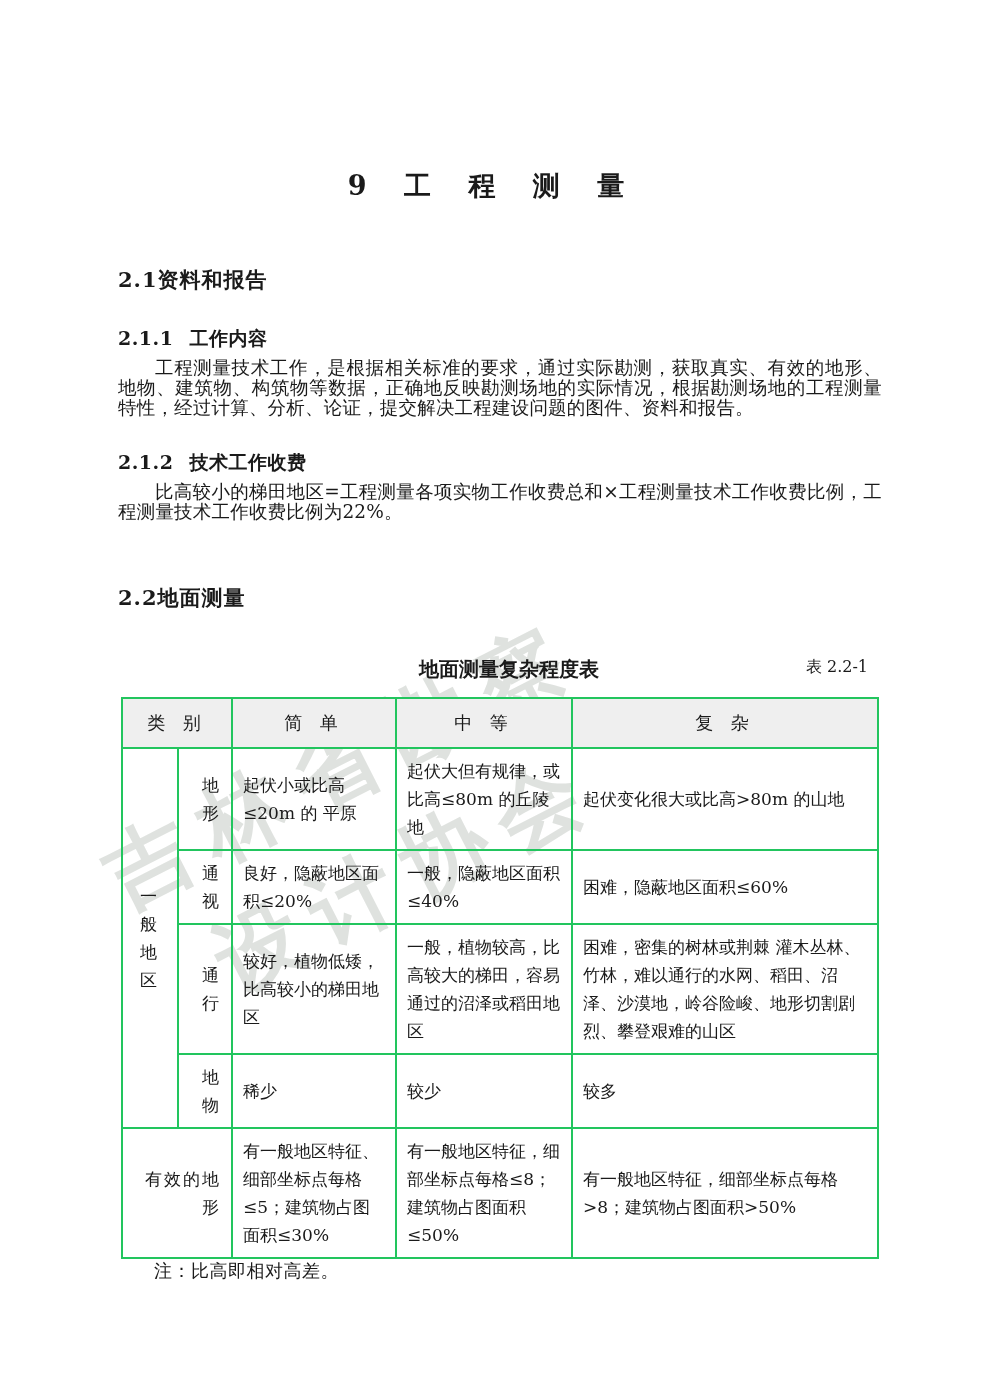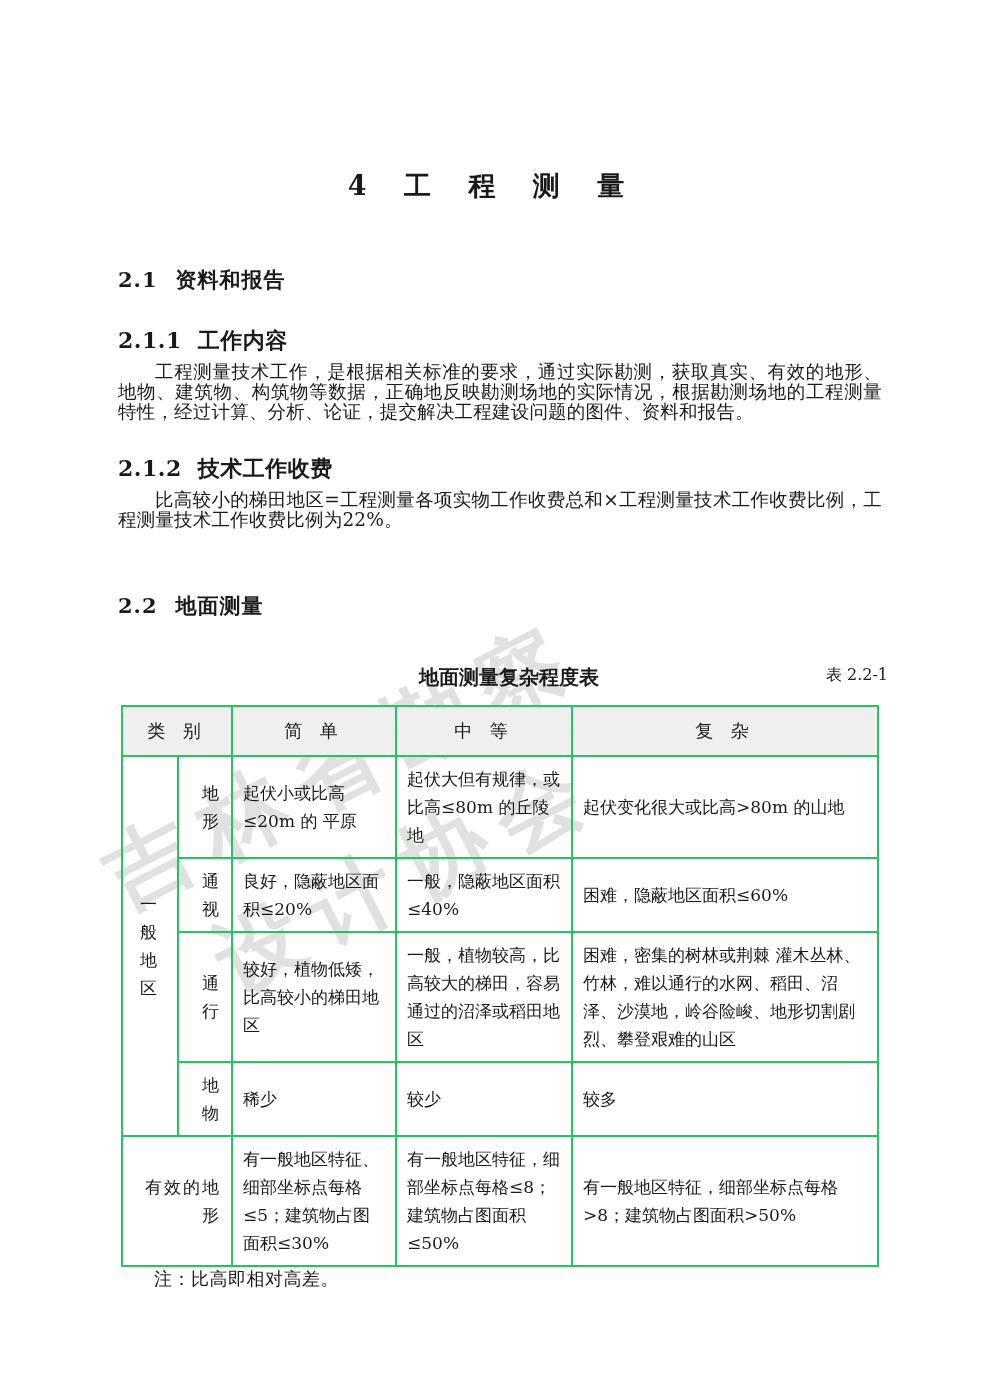--- a/index.html
+++ b/index.html
@@ -61,24 +61,24 @@
     margin: 168px 0 0 0;
     padding-right: 14px;
   }
 
   .h2 {
     font-size: 21px;
     font-weight: 700;
     margin: 62px 0 0 118px;
     letter-spacing: 1px;
   }
-  .h2 .num { margin-right: 18px; }
+  .h2 .num { }
 
   .h3 {
-    font-size: 22px;
+    font-size: 19px;
     font-weight: 700;
     margin: 32px 0 0 118px;
     letter-spacing: 0.5px;
   }
   .h3 .num { margin-right: 16px; }
 
   p.body {
     font-size: 18.5px;
     line-height: 20px;
     margin: 6px 118px 0 118px;
@@ -90,21 +90,21 @@
   
   .table-title {
     text-align: center;
     font-size: 20px;
     font-weight: 700;
     margin: 44px 0 0 0;
     padding-left: 18px;
   }
   .table-num {
     position: absolute;
-    right: 112px;
+    right: 132px;
     margin-top: -26px;
     font-size: 16px;
   }
 
   table.meas {
     border-collapse: collapse;
     margin: 14px auto 0 auto;
     width: 756px;
     table-layout: fixed;
     background: transparent;
@@ -150,21 +150,21 @@
 
 <div class="page">
 
   <div class="watermark">
     <span class="wm-l1">吉林省勘察</span>
     <span class="wm-l2">设计协会</span>
   </div>
 
   <div class="content">
 
-    <h1 class="doc-title">4  工 程 测 量</h1>
+    <h1 class="doc-title">9  工 程 测 量</h1>
 
     <h2 class="h2">
       <span class="num">2.1</span><span>资料和报告</span>
     </h2>
 
     <h3 class="h3">
       <span class="num">2.1.1</span><span>工作内容</span>
     </h3>
     <p class="body">工程测量技术工作，是根据相关标准的要求，通过实际勘测，获取真实、有效的地形、地物、建筑物、构筑物等数据，正确地反映勘测场地的实际情况，根据勘测场地的工程测量特性，经过计算、分析、论证，提交解决工程建设问题的图件、资料和报告。</p>
 

